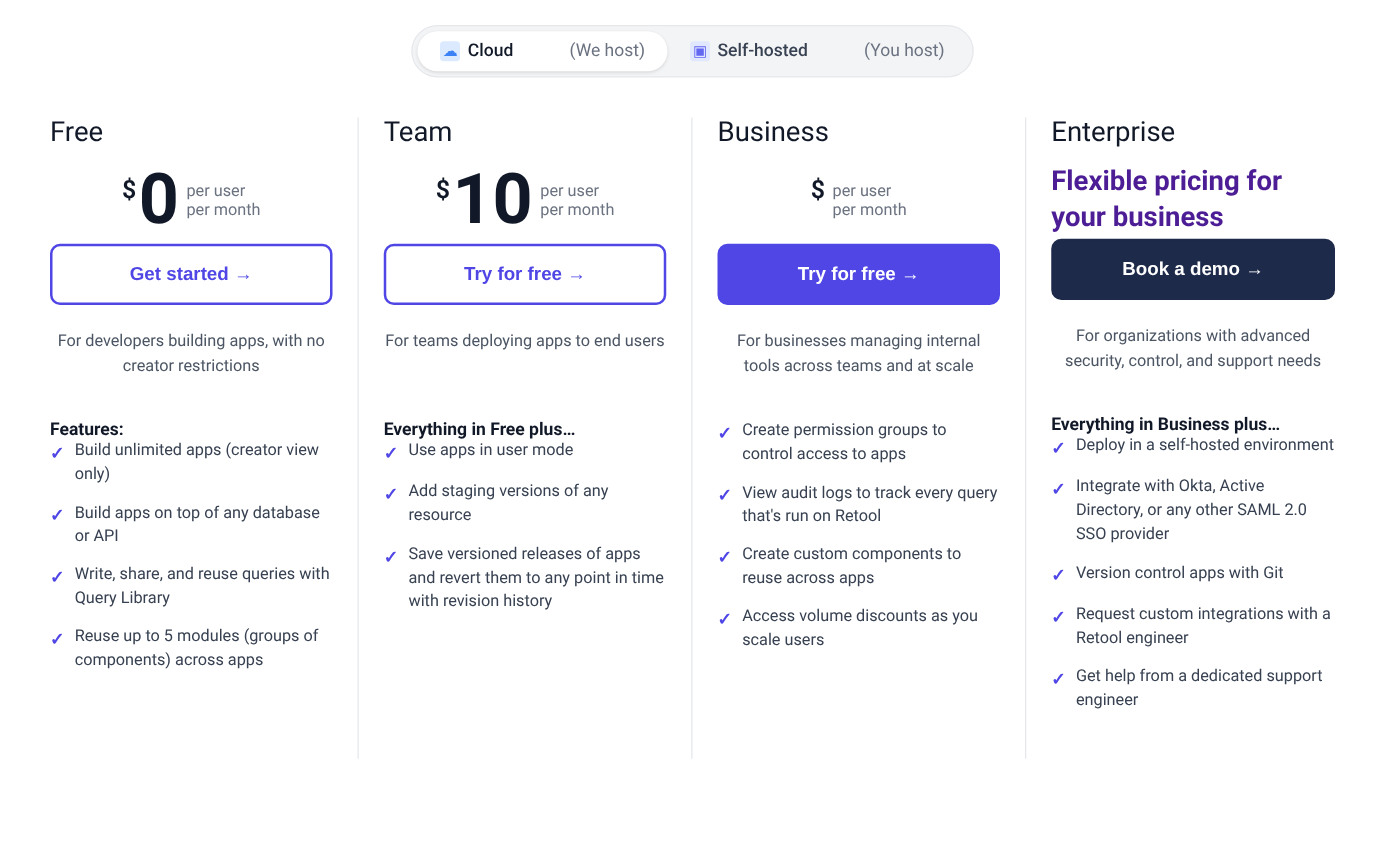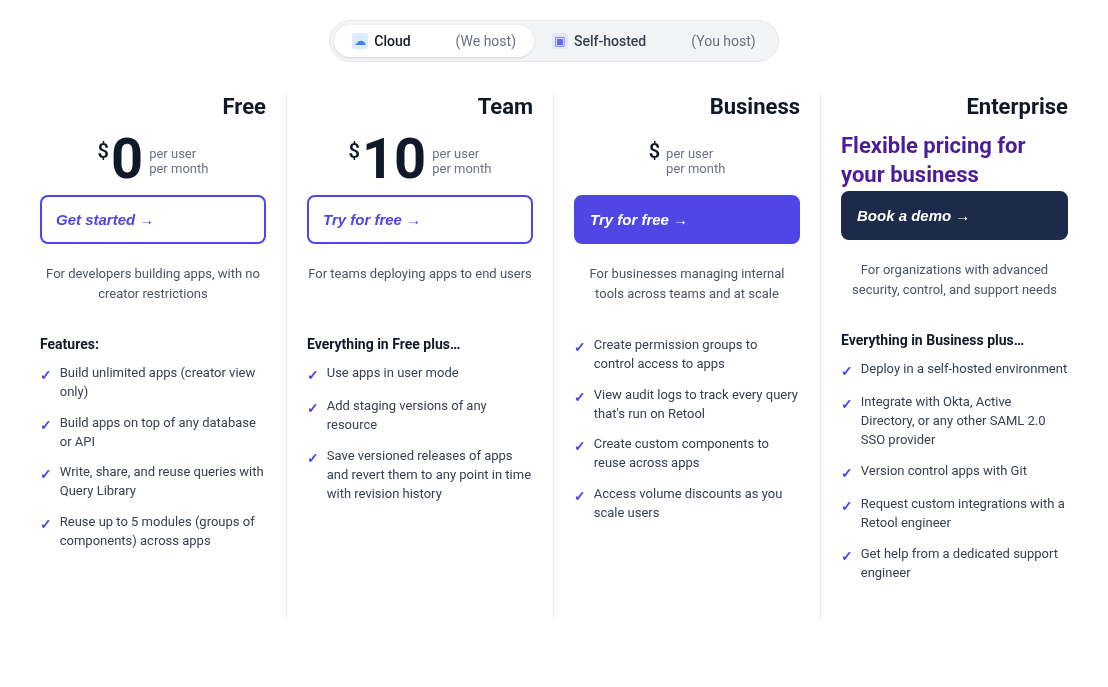--- a/index.html
+++ b/index.html
@@ -65,22 +65,22 @@
     .plan-col {
       padding: 0 20px 24px 20px;
       border-right: 1px solid #e5e7eb;
       position: relative;
     }
     .plan-col:last-child { border-right: none; }
 
     
     .plan-name {
       font-size: 22px;
-      font-weight: 700;
-      text-align: right;
+      font-weight: 400;
+      text-align: left;
       color: #111827;
       margin-bottom: 12px;
     }
 
     
     .price-row {
       display: flex;
       align-items: baseline;
       justify-content: center;
       gap: 2px;
@@ -121,26 +121,25 @@
     }
 
     
     .cta-btn {
       display: block;
       width: 100%;
       padding: 14px;
       border-radius: 8px;
       font-size: 15px;
       font-weight: 600;
-      text-align: left;
+      text-align: center;
       cursor: pointer;
       border: 2px solid;
       margin-bottom: 20px;
       text-decoration: none;
-      font-style: italic;
     }
     .btn-outline-blue {
       border-color: #4f46e5;
       background: transparent;
       color: #4f46e5;
     }
     .btn-filled-blue {
       border-color: #4f46e5;
       background: #4f46e5;
       color: #ffffff;
@@ -159,21 +158,20 @@
       line-height: 1.5;
       margin-bottom: 20px;
       min-height: 52px;
     }
 
     
     .features-header {
       font-size: 14px;
       font-weight: 700;
       color: #111827;
-      margin-bottom: 12px;
     }
     .feature-item {
       display: flex;
       align-items: flex-start;
       gap: 8px;
       margin-bottom: 12px;
       font-size: 13px;
       color: #374151;
       line-height: 1.45;
     }

